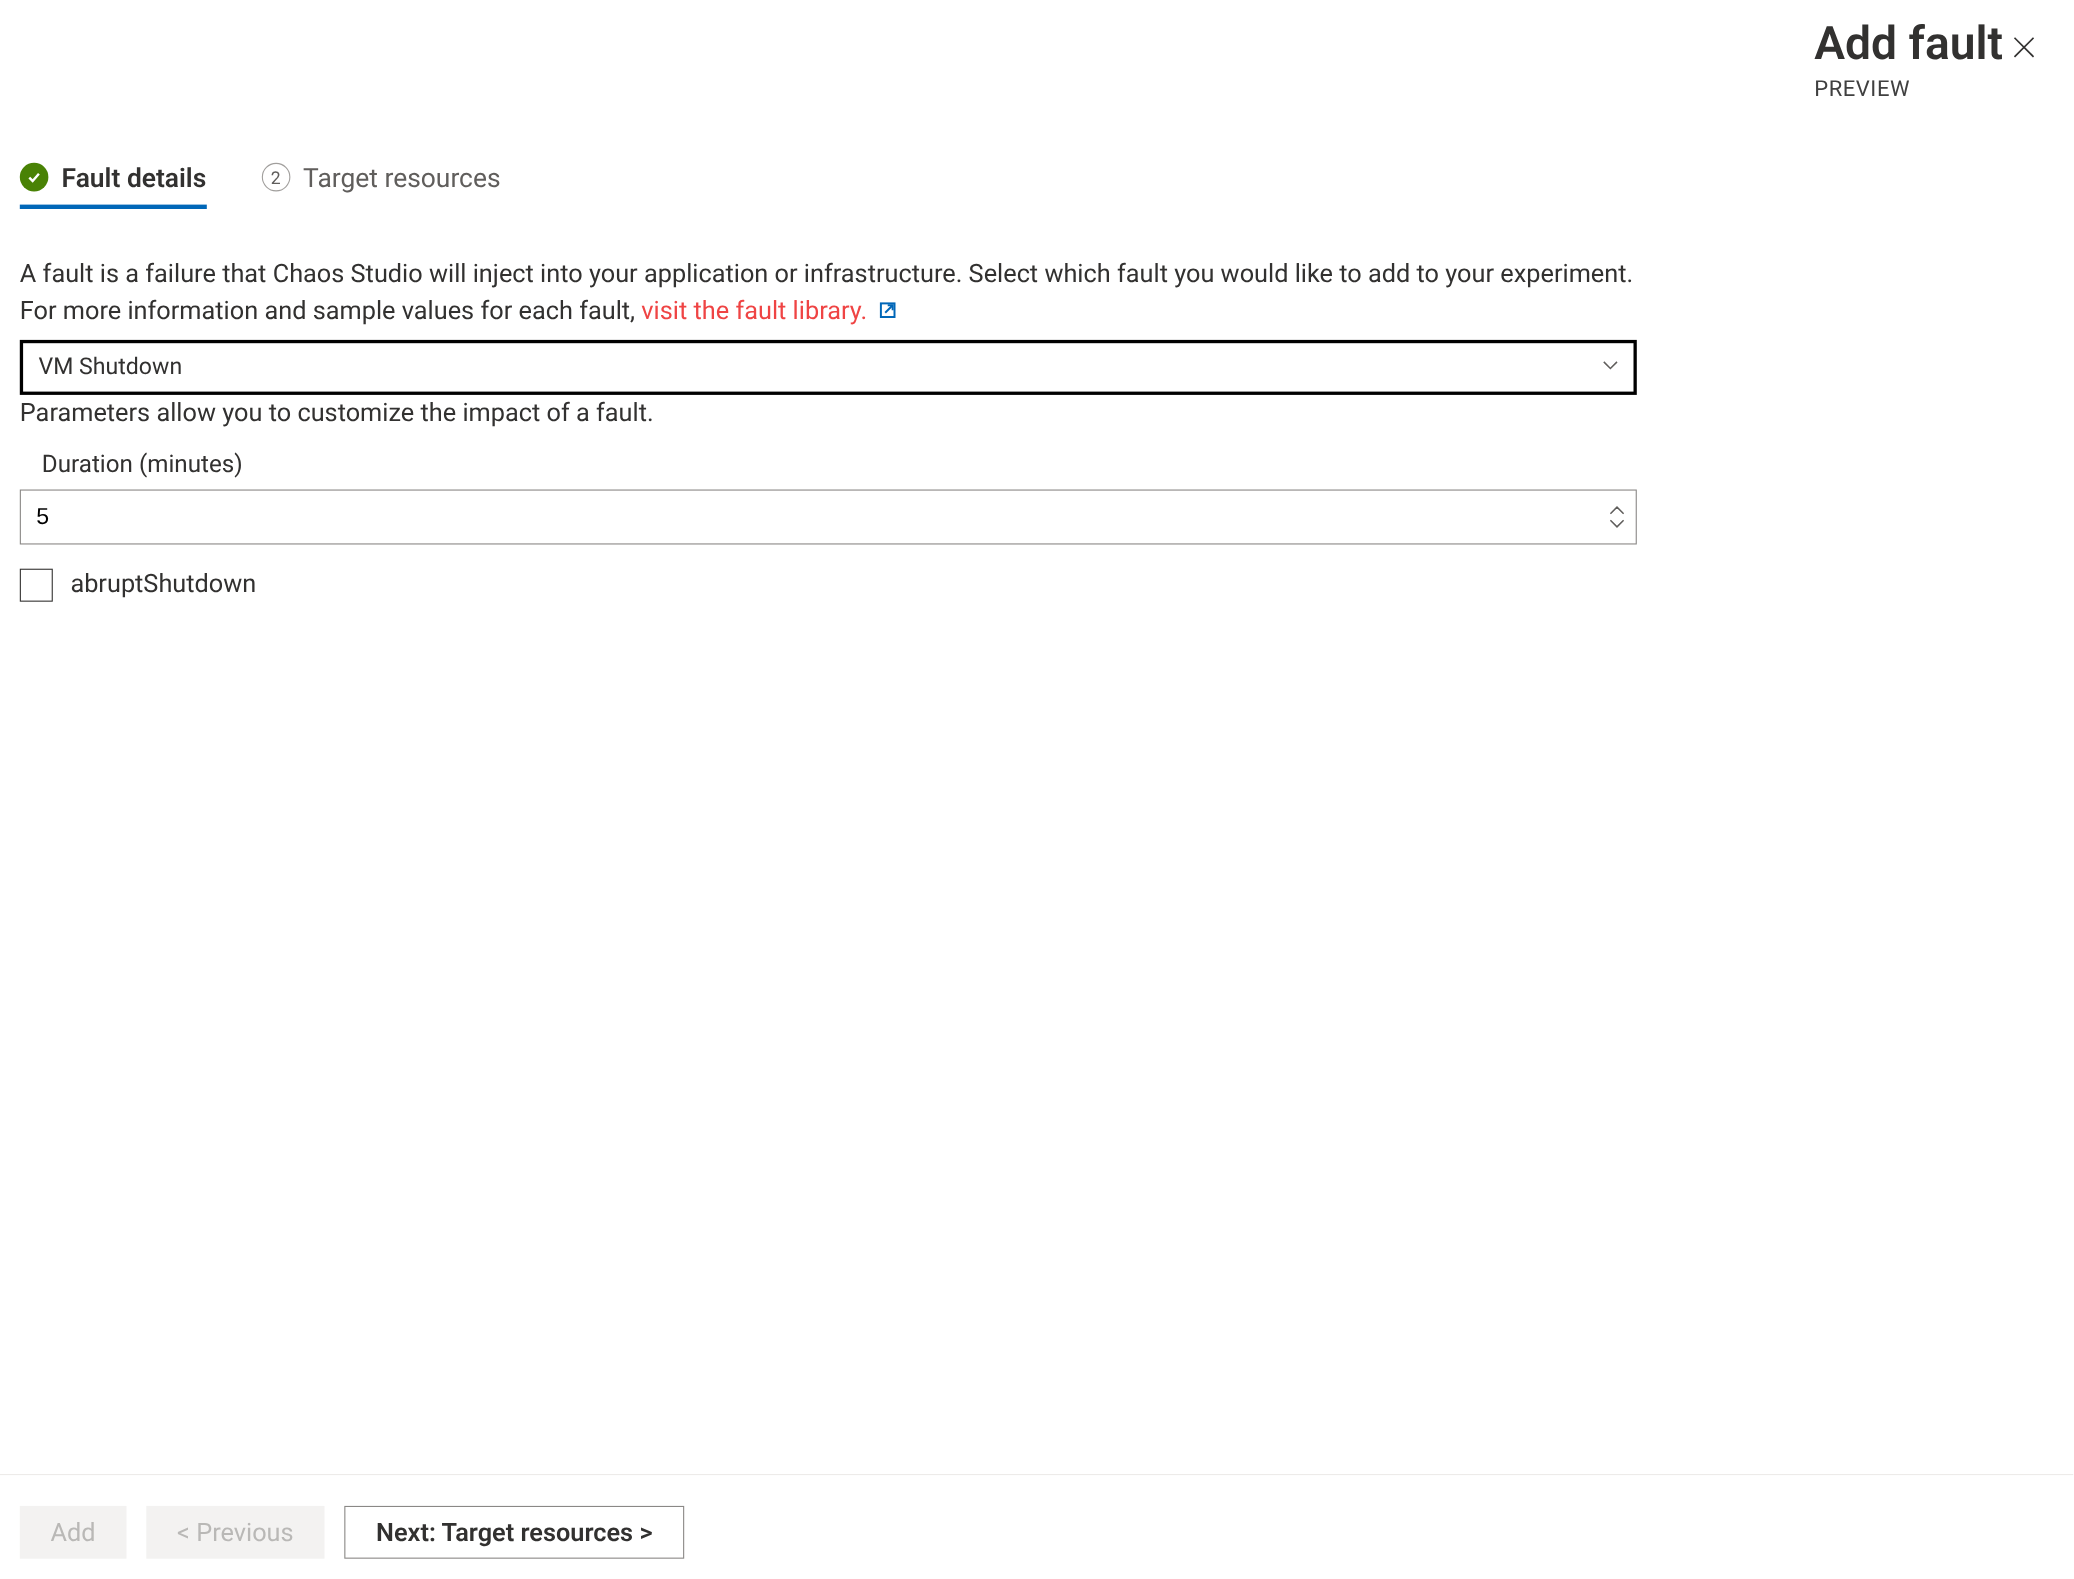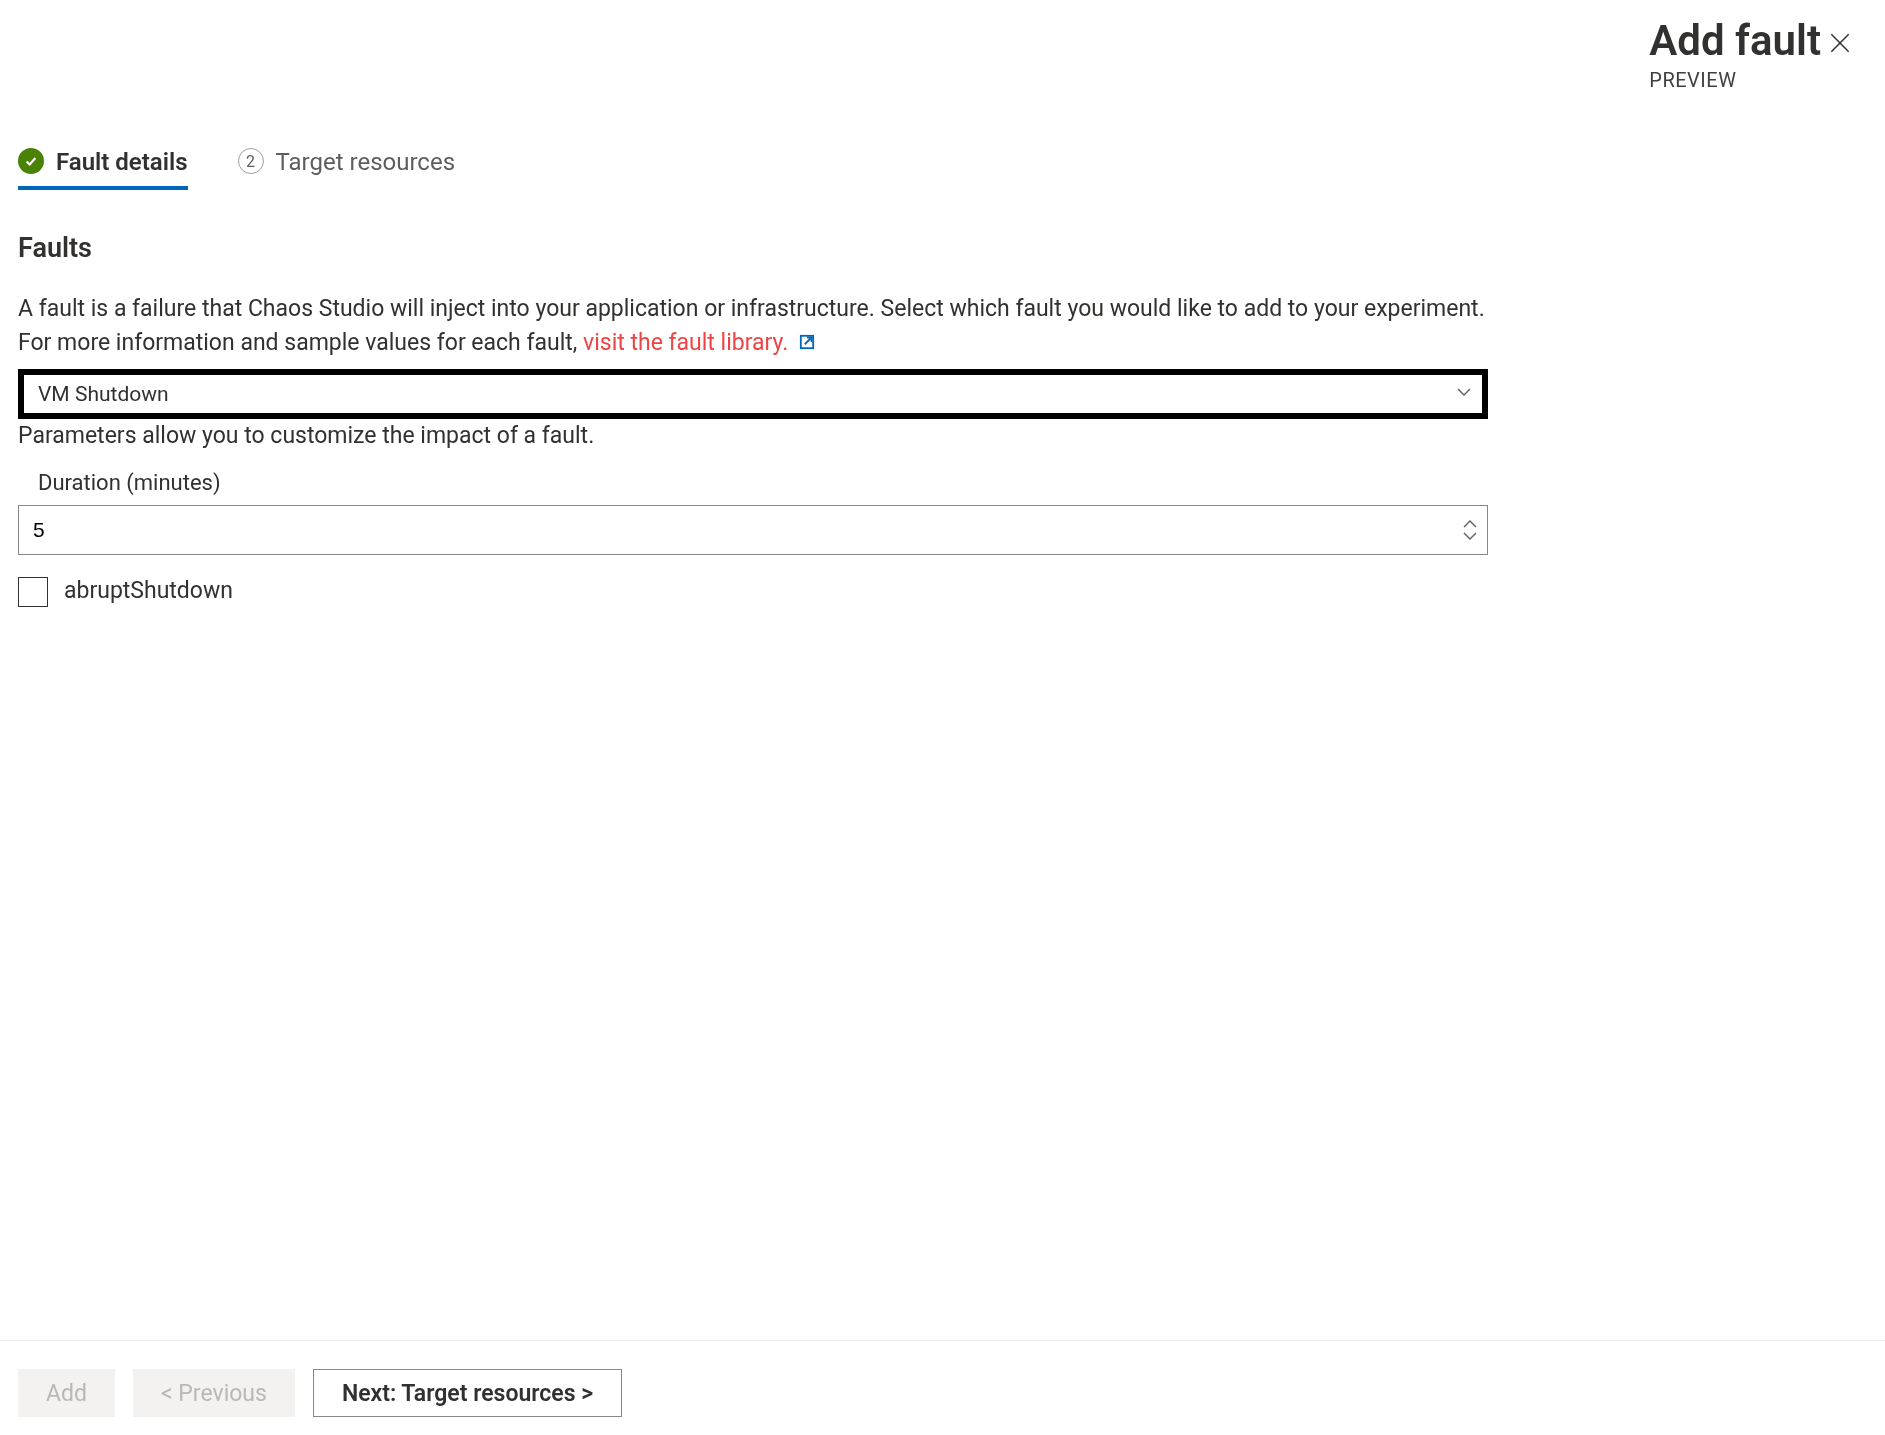--- a/index.html
+++ b/index.html
@@ -109,21 +109,21 @@
     vertical-align: -1px;
     margin-left: 4px;
   }
   .select-wrap {
     position: relative;
     width: 100%;
   }
   .select {
     width: 100%;
     height: 50px;
-    border: 6px solid #000000;
+    border: 3px solid #000000;
     padding: 0 46px 0 14px;
     font-size: 21px;
     background: #fff;
     cursor: pointer;
     display: flex;
     align-items: center;
   }
   .select-caret {
     position: absolute;
     right: 14px;
@@ -245,21 +245,20 @@
       <span>Fault details</span>
     </div>
     <div class="tab">
       <span class="tab-badge num">2</span>
       <span>Target resources</span>
     </div>
   </div>
 
   <div class="content">
 
-    <h2 class="section">Faults</h2>
     <p class="desc">
       <span>A fault is a failure that Chaos Studio will inject into your application or infrastructure. Select which fault you would like to add to your experiment. For more information and sample values for each fault, </span>
       <a class="link">
         <span>visit the fault library.</span>
         <span>
           <svg viewBox="0 0 16 16" fill="none" stroke="#0067b8" stroke-width="1.6">
             <rect x="2.5" y="2.5" width="11" height="11"></rect>
             <line x1="6" y1="10" x2="12" y2="4"></line>
             <polyline points="8,4 12,4 12,8"></polyline>
           </svg>

